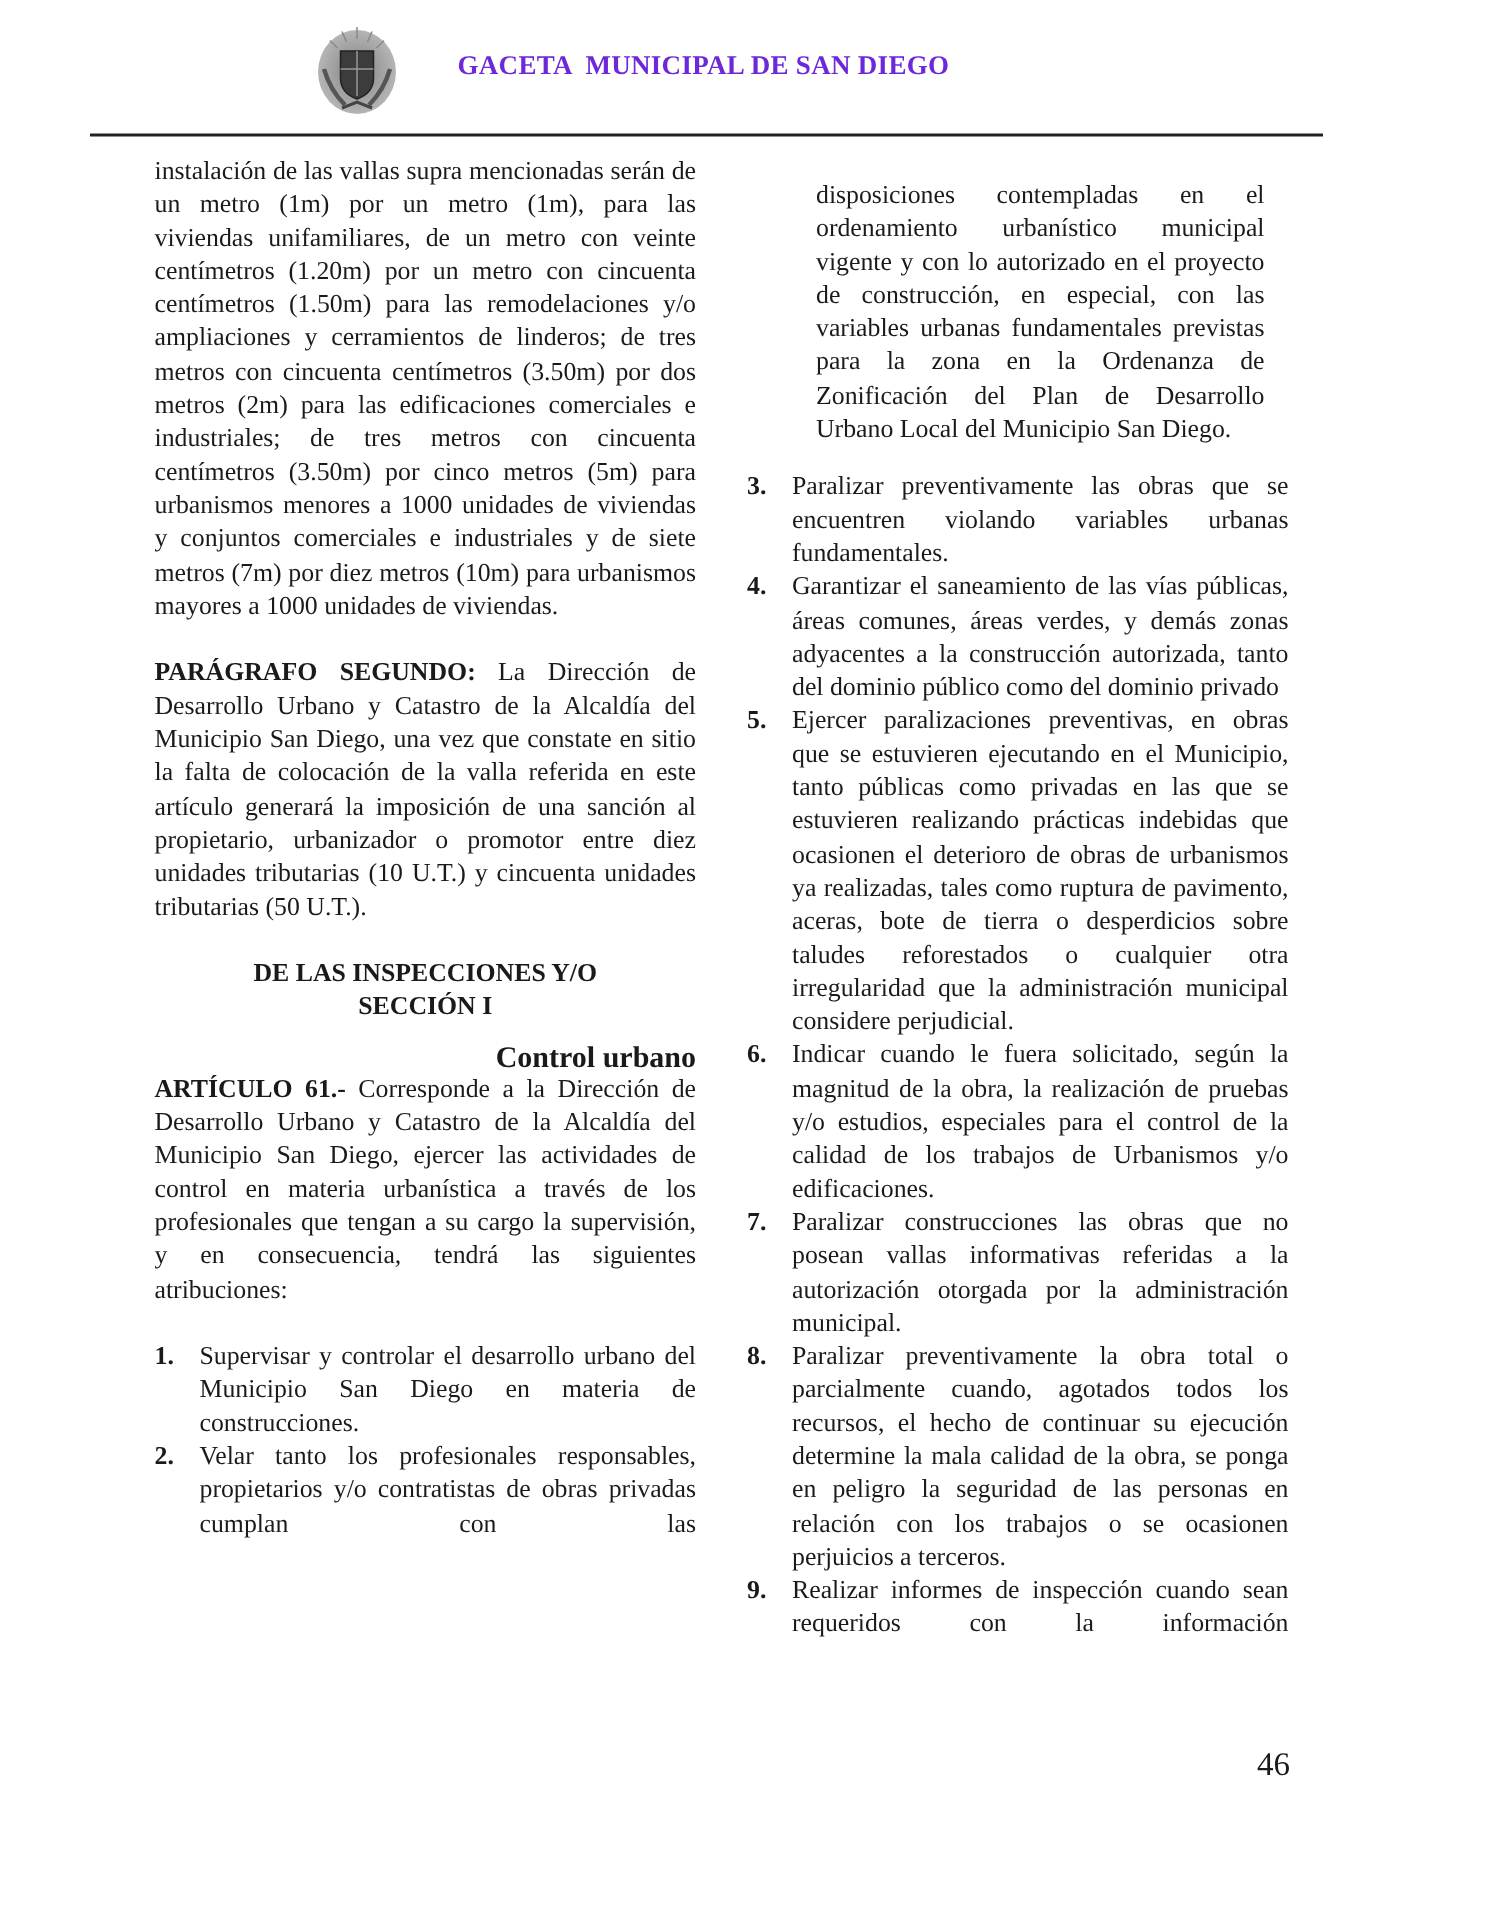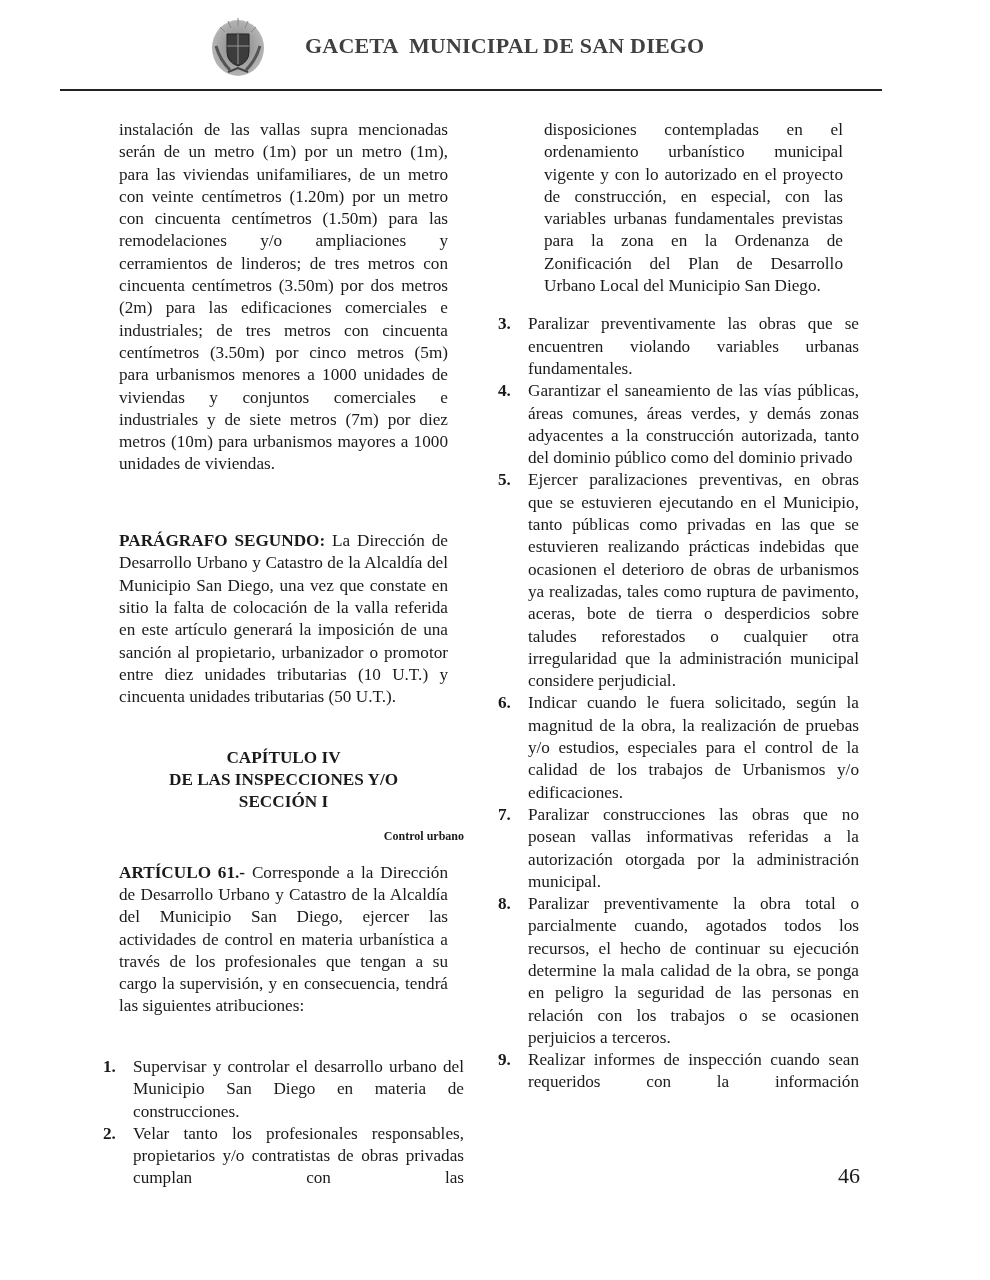--- a/index.html
+++ b/index.html
@@ -7,37 +7,37 @@
     width: 990px; height: 1280px; position: relative; overflow: hidden;
     font-family: "Liberation Serif", "DejaVu Serif", serif;
     color: #1a1a1a;
   }
   .header { position: absolute; left: 0; top: 0; width: 990px; height: 92px; }
   .seal {
     position: absolute; left: 210px; top: 16px; width: 56px; height: 62px;
   }
   .title {
     position: absolute; left: 305px; top: 33px;
-    font-size: 22px; font-weight: bold; letter-spacing: 0.2px; white-space: pre;
-    color: #404040;
+    font-size: 18px; font-weight: bold; letter-spacing: 0.2px; white-space: pre;
+    color: #6d28d9;
   }
   .rule {
     position: absolute; left: 60px; top: 89px; width: 822px; height: 2px; background: #222;
   }
   .col {
     position: absolute; top: 103px; width: 361px;
     font-size: 17.2px; line-height: 22.3px;
   }
   .col.left { left: 103px; }
   .col.right { left: 498px; width: 361px; }
-  .p { text-align: justify; text-align-last: left; margin: 16px; }
+  .p { text-align: justify; text-align-last: left; margin: 0; }
   .gap { height: 22.3px; }
   b, .bold { font-weight: bold; }
   .center { text-align: center; font-weight: bold; margin: 0; }
-  .sidehead { text-align: right; font-weight: bold; font-size: 12px; line-height: 20px; margin: 0; margin-top: 12px; }
+  .sidehead { text-align: right; font-weight: bold; font-size: 20px; line-height: 20px; margin: 0; margin-top: 12px; }
   .li { display: flex; margin: 0; }
   .li .num { width: 30px; flex: 0 0 30px; font-weight: bold; }
   .li .txt { flex: 1; text-align: justify; text-align-last: left; }
   .indent { padding-left: 30px; text-align: justify; text-align-last: left; margin: 16px; }
   .pagenum {
     position: absolute; left: 838px; top: 1163px; font-size: 22px;
   }
 </style>
 </head>
 <body>
@@ -70,21 +70,20 @@
   <div class="title">GACETA  MUNICIPAL DE SAN DIEGO</div>
   <div class="rule"></div>
 </div>
 
 <div class="col left">
   <p class="p">instalación de las vallas supra mencionadas serán de un metro (1m) por un metro (1m), para las viviendas unifamiliares, de un metro con veinte centímetros (1.20m) por un metro con cincuenta centímetros (1.50m) para las remodelaciones y/o ampliaciones y cerramientos de linderos; de tres metros con cincuenta centímetros (3.50m) por dos metros (2m) para las edificaciones comerciales e industriales; de tres metros con cincuenta centímetros (3.50m) por cinco metros (5m) para urbanismos menores a 1000 unidades de viviendas y conjuntos comerciales e industriales y de siete metros (7m) por diez metros (10m) para urbanismos mayores a 1000 unidades de viviendas.</p>
   <div class="gap"></div>
   <p class="p"><b>PARÁGRAFO SEGUNDO:</b><span> La Dirección de Desarrollo Urbano y Catastro de la Alcaldía del Municipio San Diego, una vez que constate en sitio la falta de colocación de la valla referida en este artículo generará la imposición de una sanción al propietario, urbanizador o promotor entre diez unidades tributarias (10 U.T.) y cincuenta unidades tributarias (50 U.T.).</span></p>
   <div class="gap"></div>
   <div>
-    <p class="center">CAPÍTULO IV</p>
     <p class="center">DE LAS INSPECCIONES Y/O</p>
     <p class="center">SECCIÓN I</p>
   </div>
   <p class="sidehead">Control urbano</p>
   <p class="p"><b>ARTÍCULO 61.-</b><span> Corresponde a la Dirección de Desarrollo Urbano y Catastro de la Alcaldía del Municipio San Diego, ejercer las actividades de control en materia urbanística a través de los profesionales que tengan a su cargo la supervisión, y en consecuencia, tendrá las siguientes atribuciones:</span></p>
   <div class="gap"></div>
   <div class="li">
     <span class="num">1.</span>
     <span class="txt">Supervisar y controlar el desarrollo urbano del Municipio San Diego en materia de construcciones.</span>
   </div>

